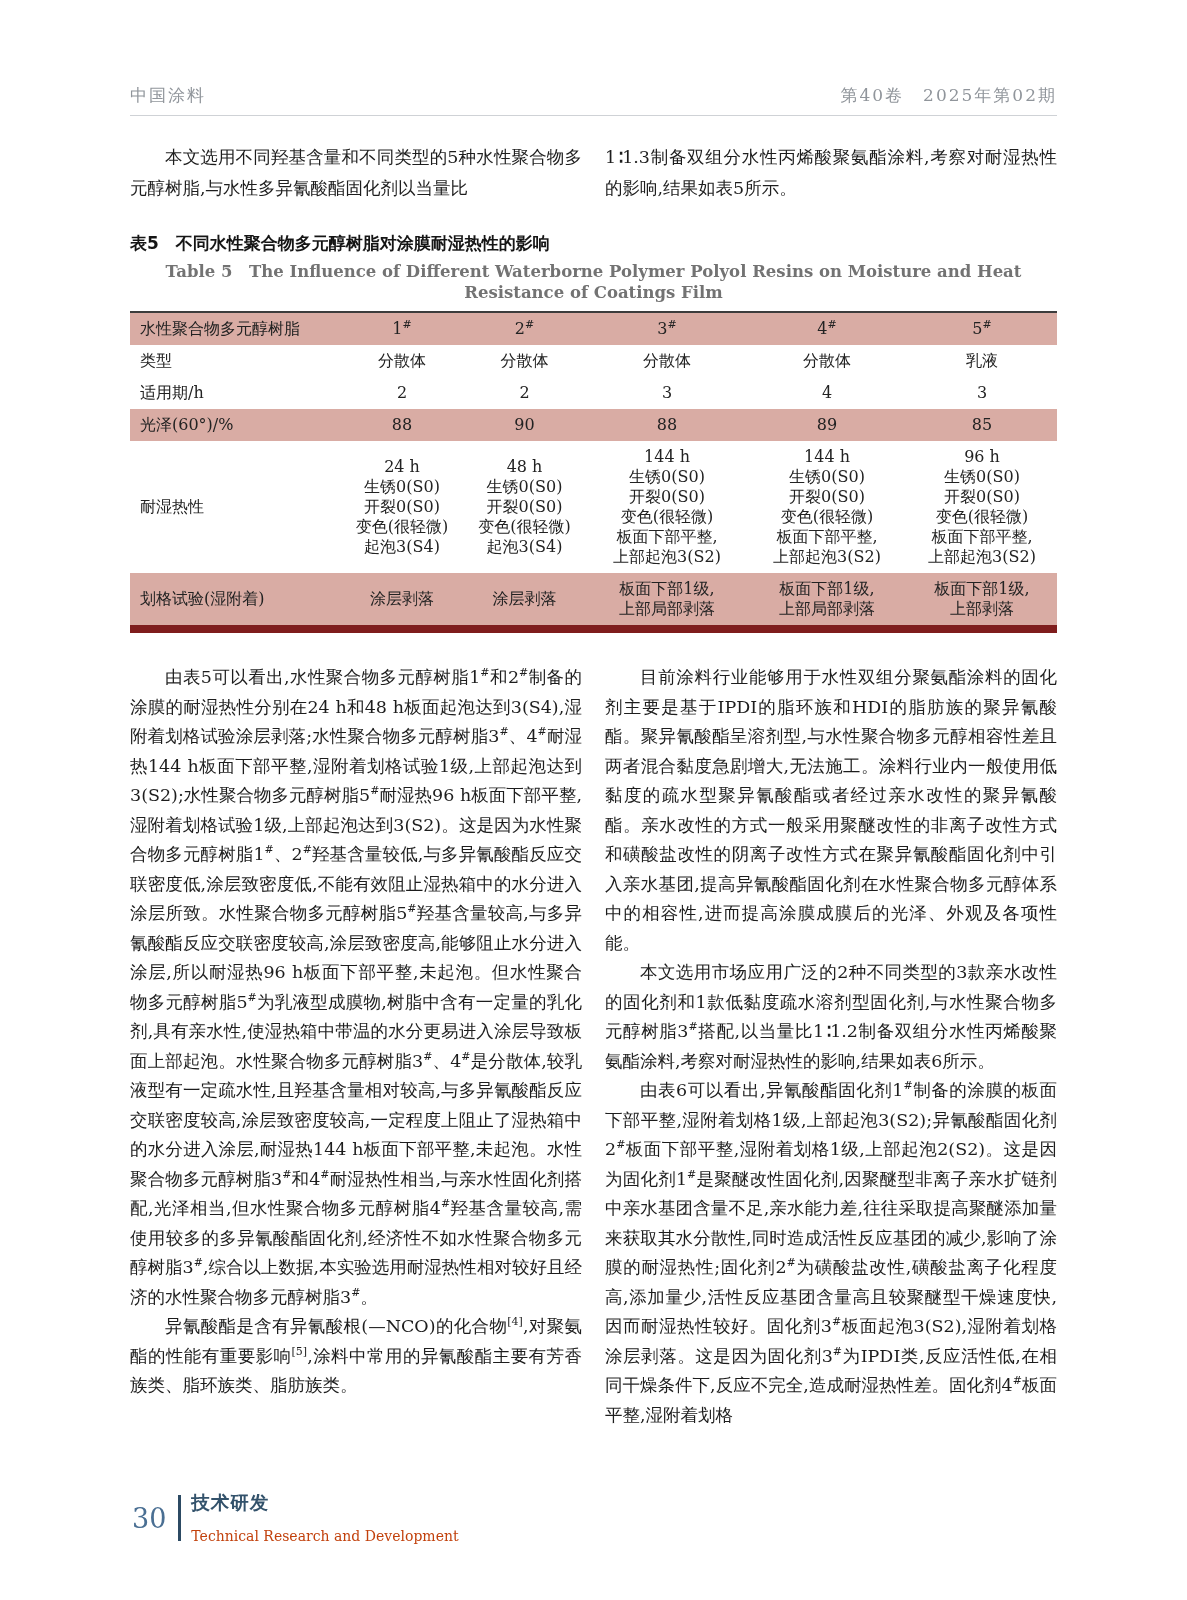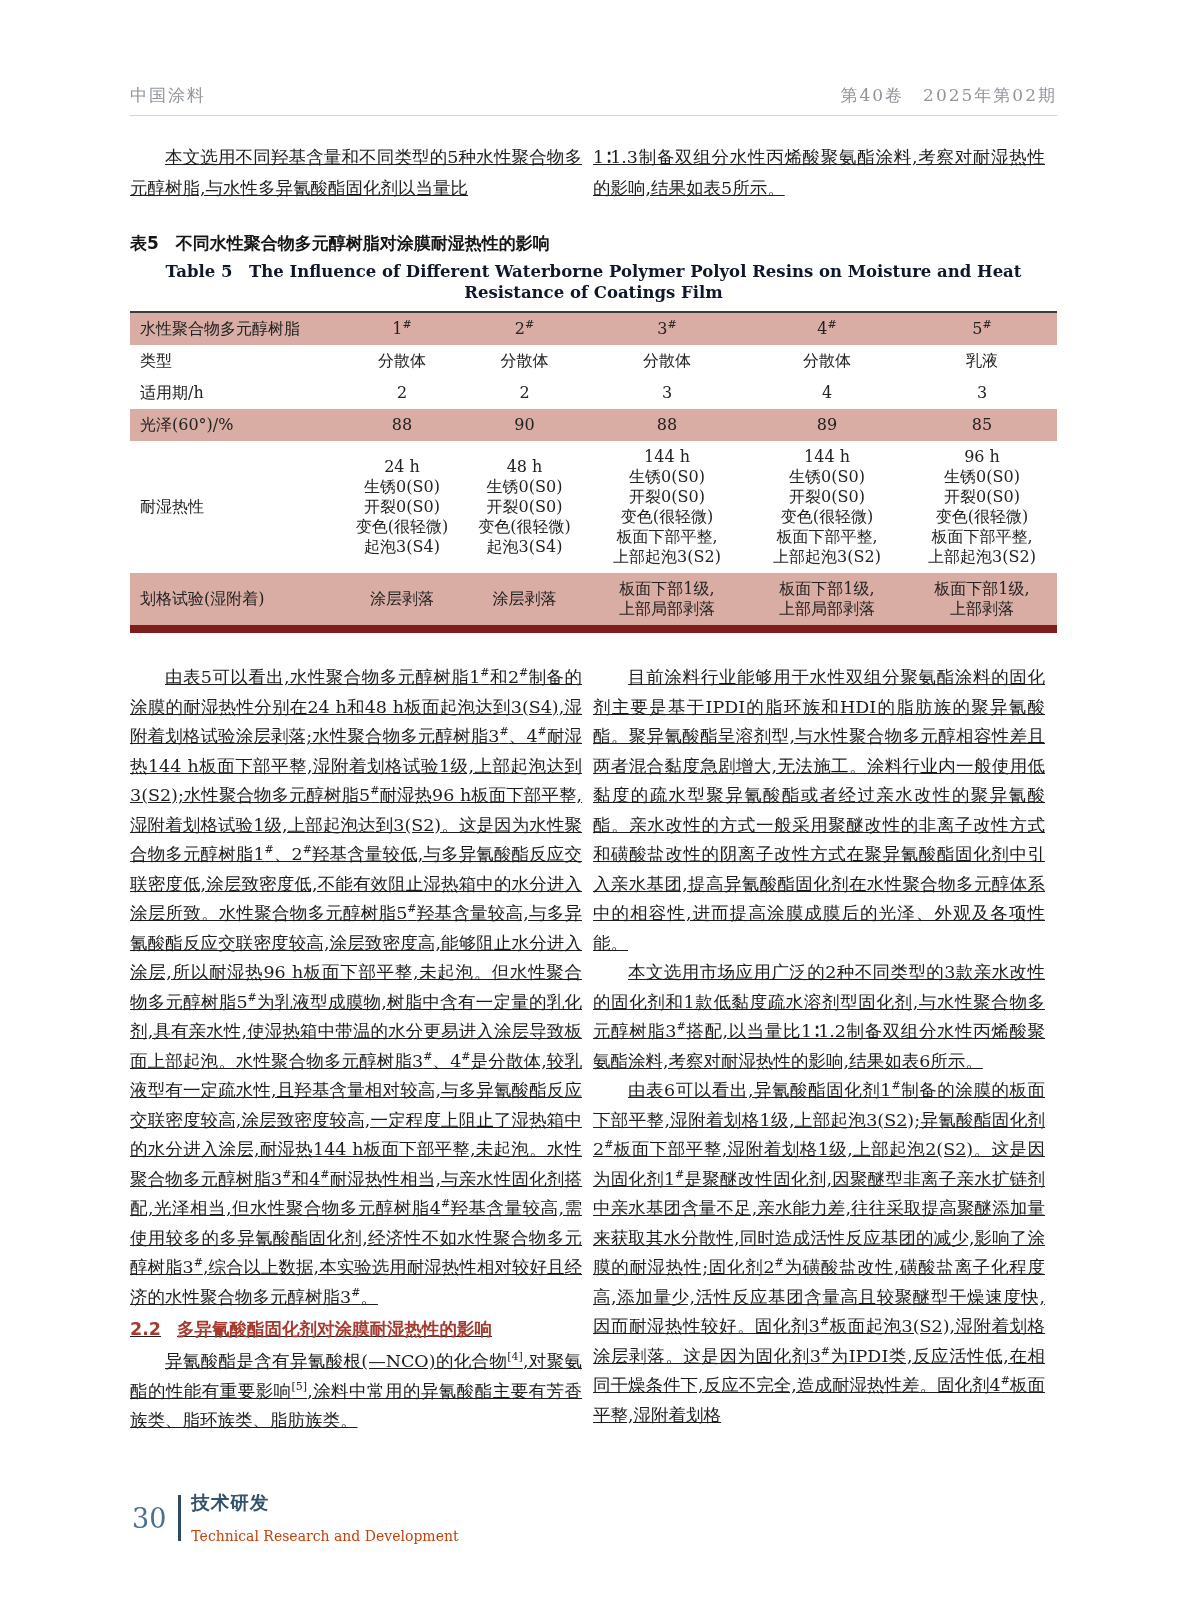--- a/index.html
+++ b/index.html
@@ -2,31 +2,31 @@
 <html><head>
 <meta charset="utf-8">
 <style>
   html,body{margin:0;padding:0;background:#ffffff;}
   .page{position:relative;width:1187px;height:1564px;background:#ffffff;overflow:hidden;
         color:#1d1d1d;font-family:"DejaVu Serif","Liberation Serif",serif;}
   .margins{padding:84px 130px 0 130px;}
   .pagehead{display:flex;justify-content:space-between;align-items:baseline;
             color:#90959b;font-size:17px;letter-spacing:2px;}
   .rule{border:none;border-top:1px solid #cfd2d6;margin:8px 0 0 0;height:0;}
-  .twocol{display:flex;gap:11px;text-decoration:underline;}
+  .twocol{display:flex;gap:23px;}
   .col{width:452px;text-align:justify;}
   p{margin:0;}
   .intro{margin-top:26px;}
   .intro .col{font-size:17.5px;line-height:31px;}
   .indent{text-indent:2em;}
 
   .tblock{margin-top:28px;}
   .cap-zh{text-align:left;font-weight:bold;font-size:17px;color:#151515;
           font-family:"DejaVu Sans","Liberation Sans",sans-serif;}
-  .cap-en{text-align:center;font-weight:bold;font-size:16.5px;margin-top:6px;color:#0f172a;
+  .cap-en{text-align:center;font-weight:bold;font-size:16.5px;margin-top:6px;color:#737373;
           font-family:"DejaVu Serif","Liberation Serif",serif;}
   table.t5{width:100%;border-collapse:collapse;margin-top:9px;
            border-top:2px solid #3c3c3c;border-bottom:8px solid #7f1d1d;
            font-size:16px;color:#222;}
   table.t5 td{padding:6px 4px;text-align:center;vertical-align:middle;
               line-height:20px;white-space:pre-line;}
   table.t5 td.lbl{text-align:left;padding-left:10px;white-space:normal;}
   tr.shade{background:#d9aca4;}
 
   .body2{margin-top:30px;}
@@ -153,21 +153,20 @@
               <td>板面下部1级,
 上部剥落</td>
             </tr>
           </tbody>
       </table>
     </div>
 
     <div class="twocol body2">
       <div class="col">
           <p>由表5可以看出,水性聚合物多元醇树脂1<sup>#</sup>和2<sup>#</sup>制备的涂膜的耐湿热性分别在24 h和48 h板面起泡达到3(S4),湿附着划格试验涂层剥落;水性聚合物多元醇树脂3<sup>#</sup>、4<sup>#</sup>耐湿热144 h板面下部平整,湿附着划格试验1级,上部起泡达到3(S2);水性聚合物多元醇树脂5<sup>#</sup>耐湿热96 h板面下部平整,湿附着划格试验1级,上部起泡达到3(S2)。这是因为水性聚合物多元醇树脂1<sup>#</sup>、2<sup>#</sup>羟基含量较低,与多异氰酸酯反应交联密度低,涂层致密度低,不能有效阻止湿热箱中的水分进入涂层所致。水性聚合物多元醇树脂5<sup>#</sup>羟基含量较高,与多异氰酸酯反应交联密度较高,涂层致密度高,能够阻止水分进入涂层,所以耐湿热96 h板面下部平整,未起泡。但水性聚合物多元醇树脂5<sup>#</sup>为乳液型成膜物,树脂中含有一定量的乳化剂,具有亲水性,使湿热箱中带温的水分更易进入涂层导致板面上部起泡。水性聚合物多元醇树脂3<sup>#</sup>、4<sup>#</sup>是分散体,较乳液型有一定疏水性,且羟基含量相对较高,与多异氰酸酯反应交联密度较高,涂层致密度较高,一定程度上阻止了湿热箱中的水分进入涂层,耐湿热144 h板面下部平整,未起泡。水性聚合物多元醇树脂3<sup>#</sup>和4<sup>#</sup>耐湿热性相当,与亲水性固化剂搭配,光泽相当,但水性聚合物多元醇树脂4<sup>#</sup>羟基含量较高,需使用较多的多异氰酸酯固化剂,经济性不如水性聚合物多元醇树脂3<sup>#</sup>,综合以上数据,本实验选用耐湿热性相对较好且经济的水性聚合物多元醇树脂3<sup>#</sup>。</p>
-          <h3 class="sec"><span class="num">2.2</span>多异氰酸酯固化剂对涂膜耐湿热性的影响</h3>
           <p>异氰酸酯是含有异氰酸根(—NCO)的化合物<sup>[4]</sup>,对聚氨酯的性能有重要影响<sup>[5]</sup>,涂料中常用的异氰酸酯主要有芳香族类、脂环族类、脂肪族类。</p>
         </div>
       <div class="col">
           <p>目前涂料行业能够用于水性双组分聚氨酯涂料的固化剂主要是基于IPDI的脂环族和HDI的脂肪族的聚异氰酸酯。聚异氰酸酯呈溶剂型,与水性聚合物多元醇相容性差且两者混合黏度急剧增大,无法施工。涂料行业内一般使用低黏度的疏水型聚异氰酸酯或者经过亲水改性的聚异氰酸酯。亲水改性的方式一般采用聚醚改性的非离子改性方式和磺酸盐改性的阴离子改性方式在聚异氰酸酯固化剂中引入亲水基团,提高异氰酸酯固化剂在水性聚合物多元醇体系中的相容性,进而提高涂膜成膜后的光泽、外观及各项性能。</p>
           <p>本文选用市场应用广泛的2种不同类型的3款亲水改性的固化剂和1款低黏度疏水溶剂型固化剂,与水性聚合物多元醇树脂3<sup>#</sup>搭配,以当量比1∶1.2制备双组分水性丙烯酸聚氨酯涂料,考察对耐湿热性的影响,结果如表6所示。</p>
           <p>由表6可以看出,异氰酸酯固化剂1<sup>#</sup>制备的涂膜的板面下部平整,湿附着划格1级,上部起泡3(S2);异氰酸酯固化剂2<sup>#</sup>板面下部平整,湿附着划格1级,上部起泡2(S2)。这是因为固化剂1<sup>#</sup>是聚醚改性固化剂,因聚醚型非离子亲水扩链剂中亲水基团含量不足,亲水能力差,往往采取提高聚醚添加量来获取其水分散性,同时造成活性反应基团的减少,影响了涂膜的耐湿热性;固化剂2<sup>#</sup>为磺酸盐改性,磺酸盐离子化程度高,添加量少,活性反应基团含量高且较聚醚型干燥速度快,因而耐湿热性较好。固化剂3<sup>#</sup>板面起泡3(S2),湿附着划格涂层剥落。这是因为固化剂3<sup>#</sup>为IPDI类,反应活性低,在相同干燥条件下,反应不完全,造成耐湿热性差。固化剂4<sup>#</sup>板面平整,湿附着划格</p>
         </div>
     </div>
 
   </div>

